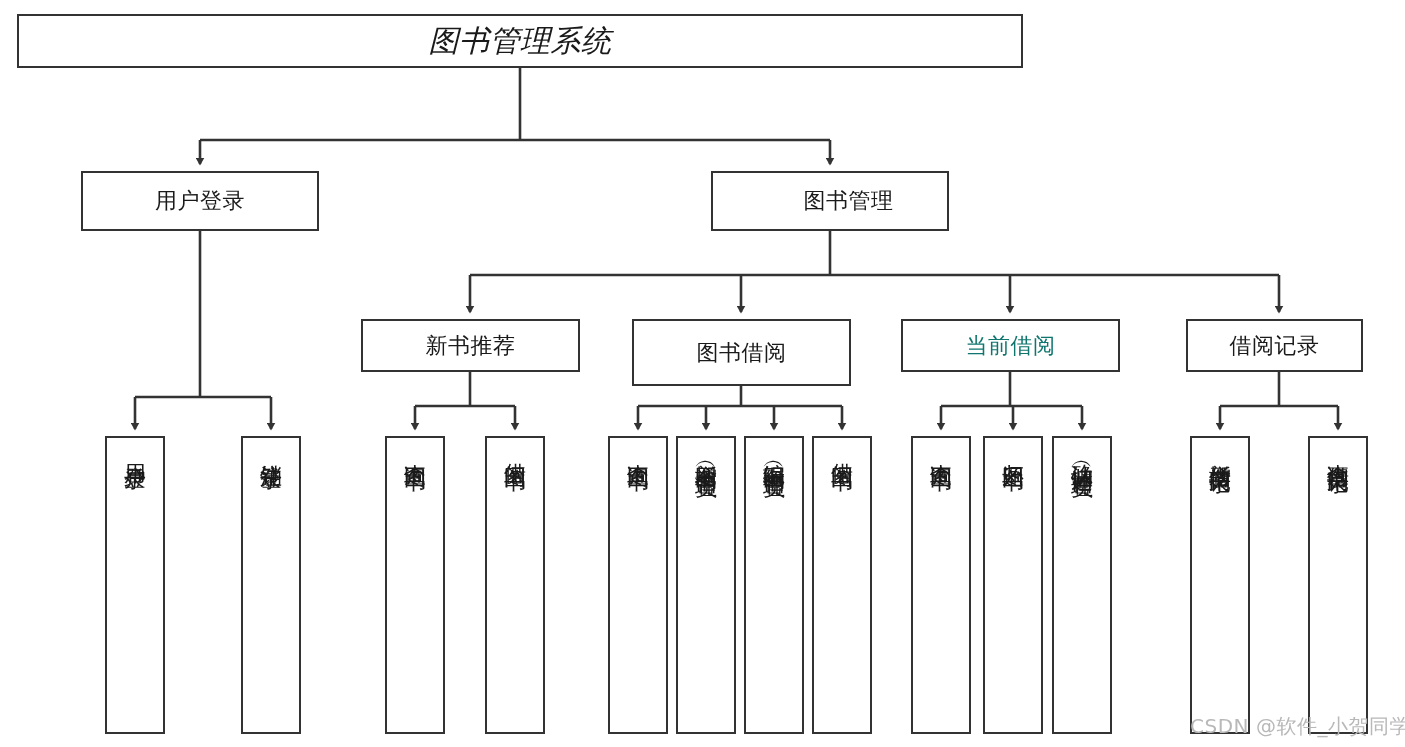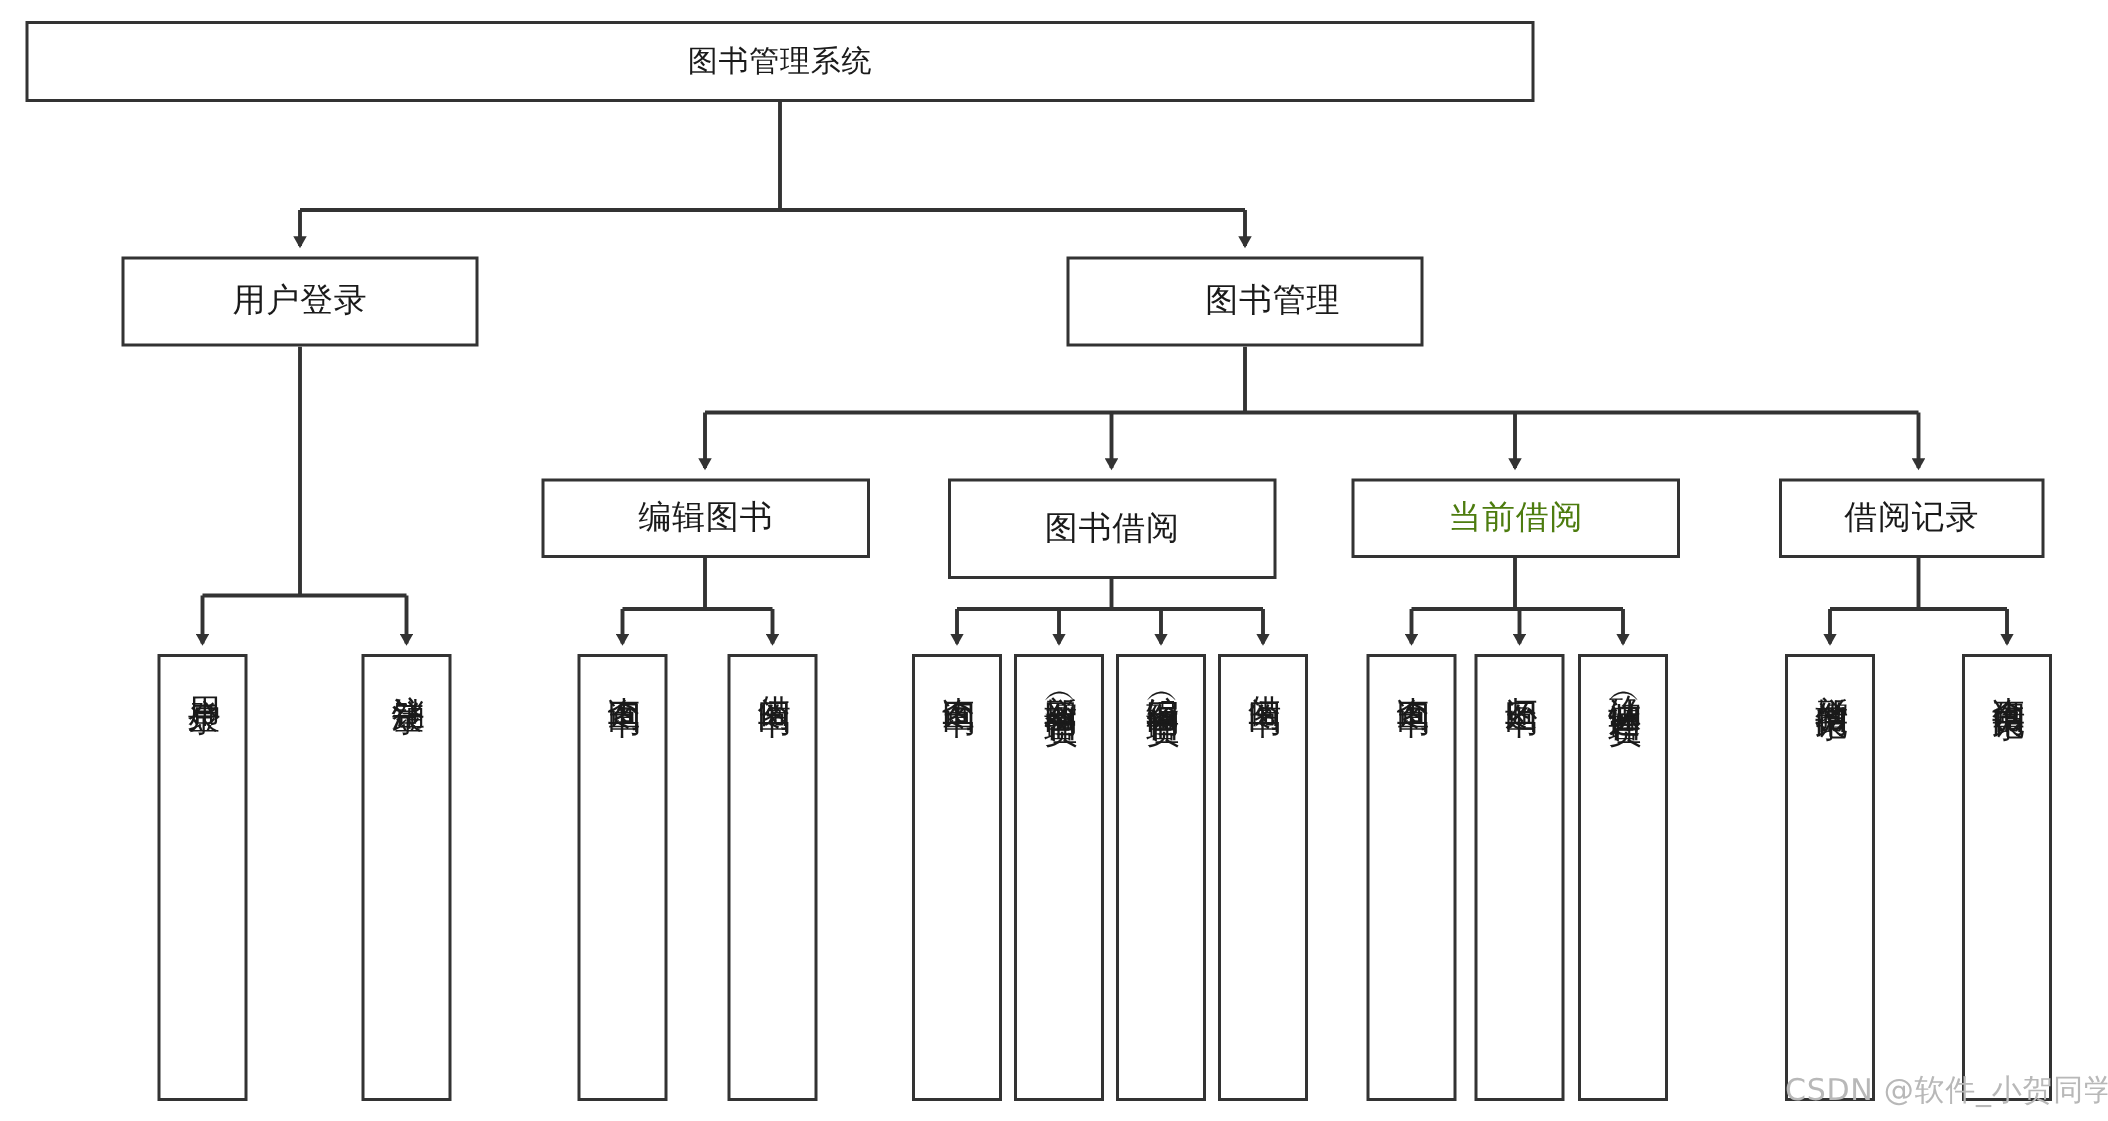--- a/index.html
+++ b/index.html
@@ -47,21 +47,22 @@
     line-height: 1.18;
     color: #1a1a1a;
     letter-spacing: 0.5px;
   }
   
   .node.horiz .node-label {
     font-size: 22px;
     white-space: nowrap;
   }
   .node.root .node-label {
-    font-size: 20px;
+    font-size: 30px;
+    font-style: italic;
   }
   
   .node.vert {
     align-items: flex-start;
     justify-content: center;
     padding-top: 8px;
   }
   .node.vert .node-label {
     writing-mode: vertical-rl;
     text-orientation: upright;
@@ -140,27 +141,27 @@
   </div>
 
   <div class="node horiz" style="left: 81px; top: 171px; width: 238px; height: 60px; background: rgb(255, 255, 255); border-color: rgb(51, 51, 51);">
     <span class="node-label" style="color: rgb(26, 26, 26);">用户登录</span>
   </div>
   <div class="node horiz" style="left: 711px; top: 171px; width: 238px; height: 60px; background: rgb(255, 255, 255); border-color: rgb(51, 51, 51);">
     <span class="node-label" style="color: rgb(26, 26, 26); margin-left: 37px;">图书管理</span>
   </div>
 
   <div class="node horiz" style="left: 361px; top: 319px; width: 219px; height: 53px; background: rgb(255, 255, 255); border-color: rgb(51, 51, 51);">
-    <span class="node-label" style="color: rgb(26, 26, 26);">编辑图书</span>
+    <span class="node-label" style="color: rgb(26, 26, 26);">新书推荐</span>
   </div>
   <div class="node horiz" style="left: 632px; top: 319px; width: 219px; height: 67px; background: rgb(255, 255, 255); border-color: rgb(51, 51, 51);">
     <span class="node-label" style="color: rgb(26, 26, 26);">图书借阅</span>
   </div>
   <div class="node horiz" style="left: 901px; top: 319px; width: 219px; height: 53px; background: rgb(255, 255, 255); border-color: rgb(51, 51, 51);">
-    <span class="node-label" style="color: #4d7c0f;">当前借阅</span>
+    <span class="node-label" style="color: #0f766e;">当前借阅</span>
   </div>
   <div class="node horiz" style="left: 1170px; top: 319px; width: 177px; height: 53px; background: rgb(255, 255, 255); border-color: rgb(51, 51, 51); margin-left: 16px;">
     <span class="node-label" style="color: rgb(26, 26, 26);">借阅记录</span>
   </div>
 
   <div class="node vert" style="left: 105px; top: 436px; width: 60px; height: 298px; background: rgb(255, 255, 255); border-color: rgb(51, 51, 51);">
     <span class="node-label" style="color: rgb(26, 26, 26);">用户登录</span>
   </div>
   <div class="node vert" style="left: 241px; top: 436px; width: 60px; height: 298px; background: rgb(255, 255, 255); border-color: rgb(51, 51, 51);">
     <span class="node-label" style="color: rgb(26, 26, 26);">注销登录</span>

